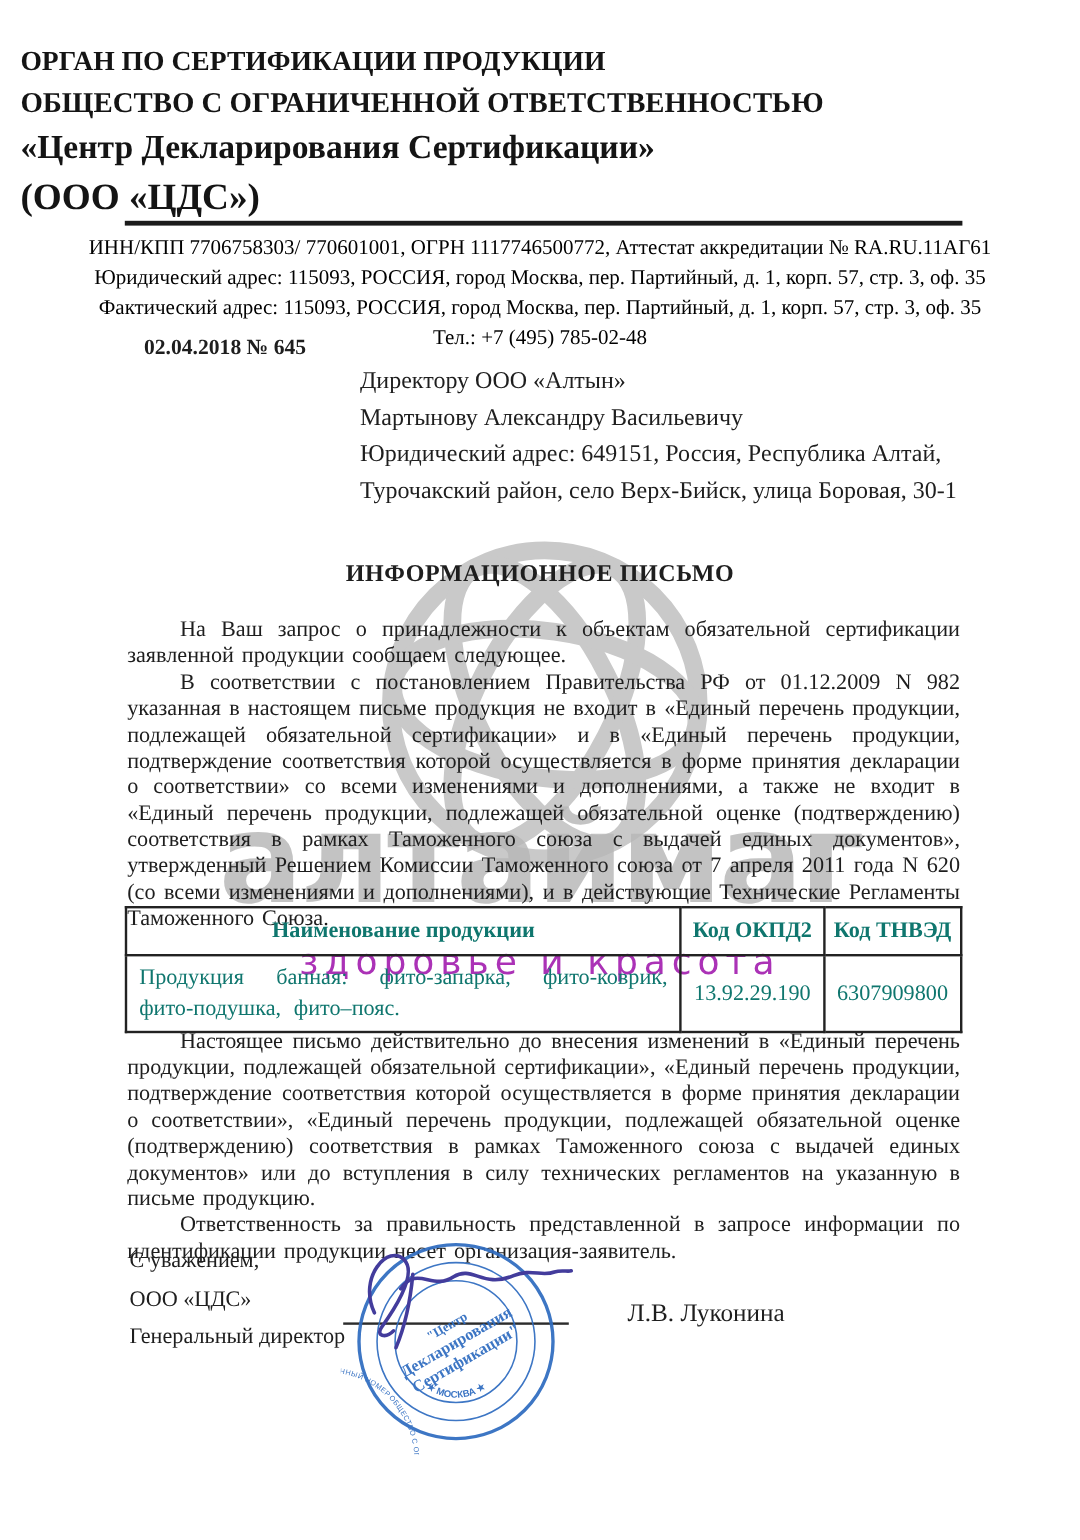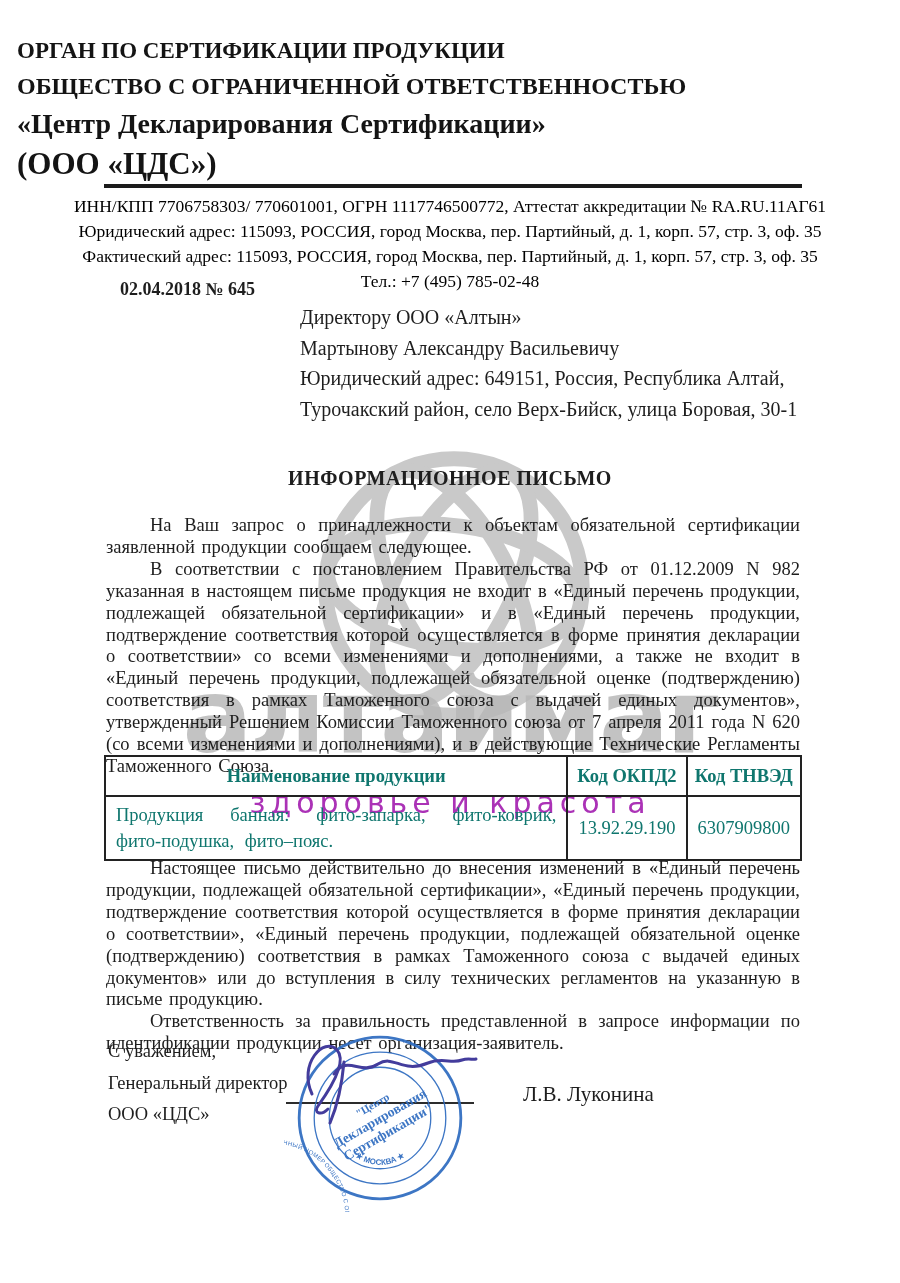--- a/index.html
+++ b/index.html
@@ -130,22 +130,22 @@
     </table>
   </div>
 
   <div class="bodyblock b2">
     <p>Настоящее письмо действительно до внесения изменений в «Единый перечень продукции, подлежащей обязательной сертификации», «Единый перечень продукции, подтверждение соответствия которой осуществляется в форме принятия декларации о соответствии», «Единый перечень продукции, подлежащей обязательной оценке (подтверждению) соответствия в рамках Таможенного союза с выдачей единых документов» или до вступления в силу технических регламентов на указанную в письме продукцию.</p>
     <p>Ответственность за правильность представленной в запросе информации по идентификации продукции несет организация-заявитель.</p>
   </div>
 
   <div class="closing">
     <div>С уважением,</div>
+    <div>ООО «ЦДС»</div>
     <div>Генеральный директор</div>
-    <div>ООО «ЦДС»</div>
   </div>
   <div class="sig-line"></div>
   <div class="sig-name">Л.В. Луконина</div>
 
   <svg class="stamp" width="192" height="188" viewBox="0 0 200 200">
     <defs>
       <path id="outerTextPath" d="M40.3,150.1 A78,78 0 1 1 40.2,150.0"></path>
       <path id="cityArc" d="M62,128 A44,44 0 0 0 138,128"></path>
     </defs>
     <g fill="none" stroke="#2f6cc0">

